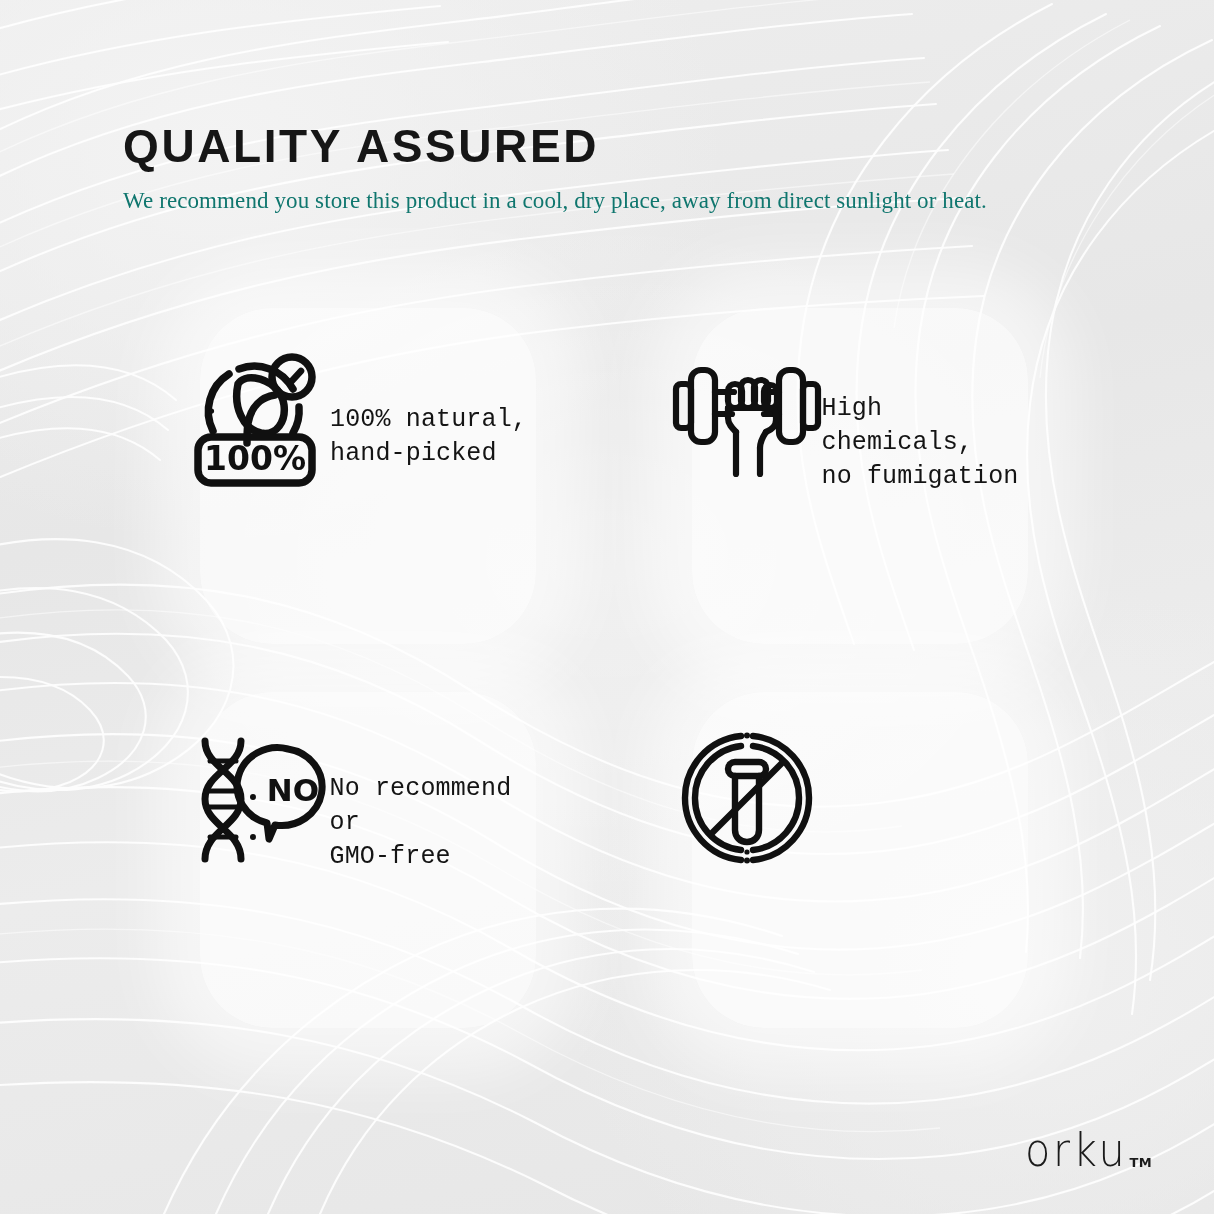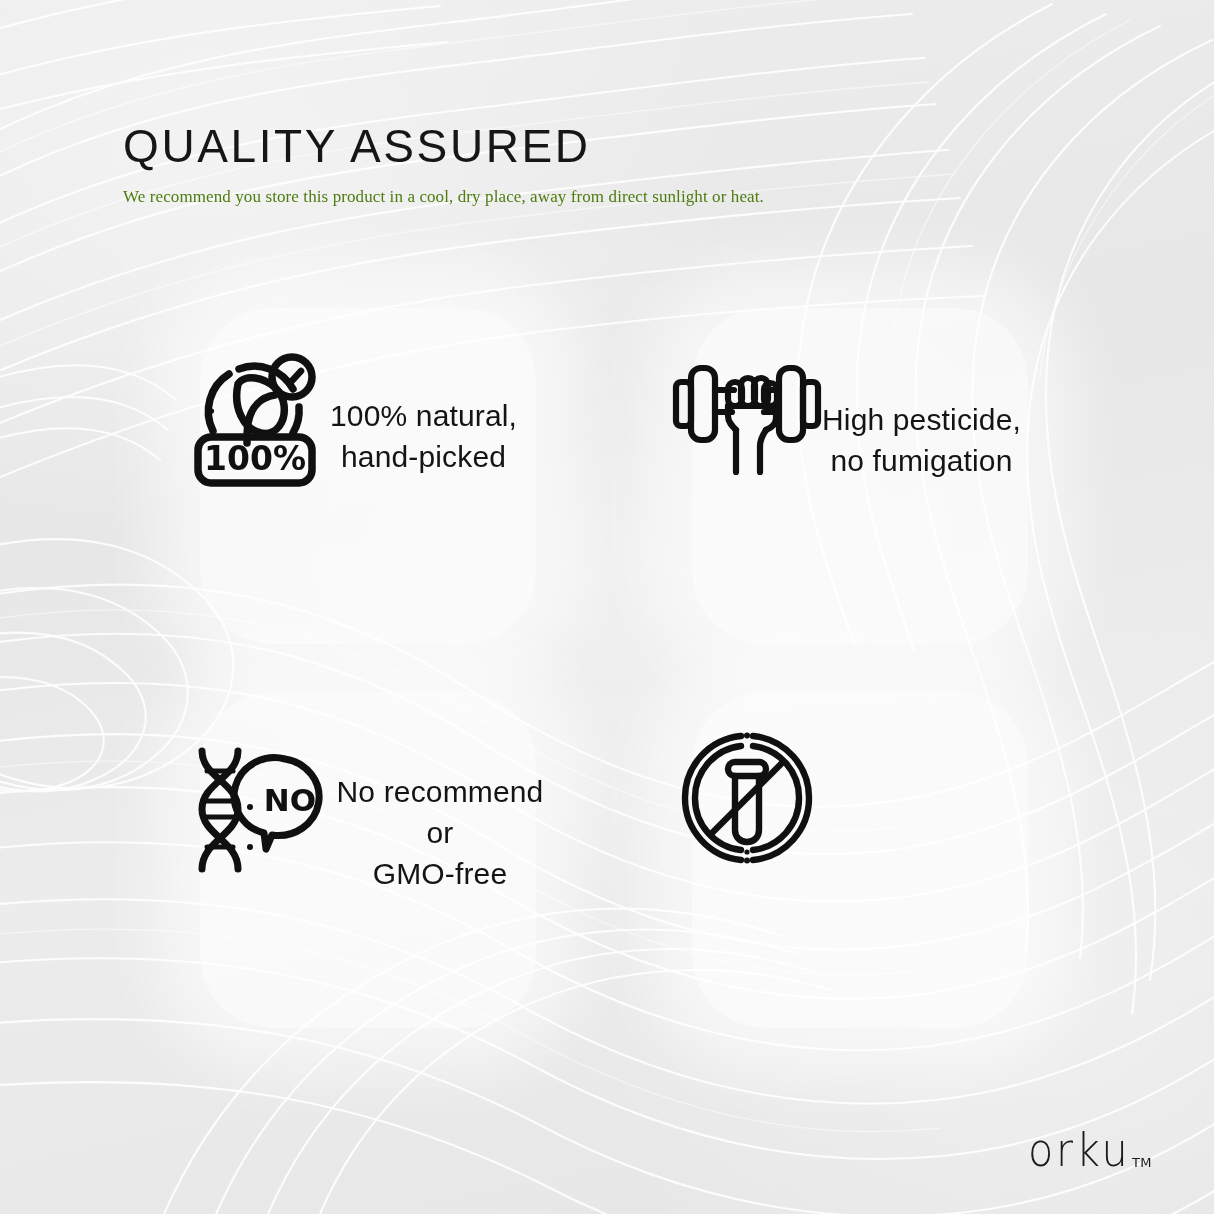--- a/index.html
+++ b/index.html
@@ -49,54 +49,54 @@
     flex-direction: row;
     align-items: center;
     justify-content: flex-start;
   }
 
   
   .header { position: absolute; left: 123px; top: 122px; width: 930px; }
 
   .title {
     font-family: "Liberation Sans", sans-serif;
-    font-weight: 400;
+    font-weight: 700;
     font-size: 46px;
     letter-spacing: 2.6px;
     color: #161616;
     margin: 0;
     line-height: 1.08;
   }
 
   .subtitle {
     font-family: "Liberation Serif", serif;
-    font-size: 17px;
+    font-size: 23px;
     line-height: 1.28;
-    color: #4d7c0f;
+    color: #0f766e;
     margin: 14px 0 0 0;
     max-width: 905px;
     letter-spacing: .1px;
   }
 
   
   .feature-icon {
     width: 150px;
     height: 150px;
     display: flex;
     align-items: center;
     justify-content: center;
   }
   .feature-icon svg { display: block; overflow: visible; }
 
   .feature-label {
-    font-family: Liberation Sans, sans-serif;
-    font-size: 30px;
+    font-family: Liberation Mono, monospace;
+    font-size: 25px;
     line-height: 1.36;
     color: #141414;
-    text-align: center;
+    text-align: left;
     white-space: pre-line;
     letter-spacing: .15px;
   }
 
   
   .brand {
     position: absolute;
     right: 62px;
     bottom: 41px;
     display: flex;
@@ -108,21 +108,21 @@
     font-size: 47px;
     font-weight: 300;
     letter-spacing: 3.2px;
     line-height: 1;
     transform: scaleX(.88);
     transform-origin: right bottom;
   }
   .brand-tm {
     font-family: "DejaVu Sans", sans-serif;
     font-size: 13px;
-    font-weight: 400;
+    font-weight: 700;
     margin-left: 2px;
     margin-bottom: 3px;
     letter-spacing: .4px;
   }
 </style>
 </head>
 <body>
 
 <div id="page">
 
@@ -250,21 +250,21 @@
 
           <path d="M54 52 L96 52 C 100 52, 102 55, 102 59 L 102 64 C 102 70, 97 74, 92 76"></path>
           <path d="M54 52 L54 62 C 54 68, 58 72, 62 76"></path>
 
           <path d="M62 76 L62 118"></path>
           <path d="M92 76 C 88 82, 86 86, 86 92"></path>
           <path d="M86 92 L86 118"></path>
         </g>
       </svg>
     </div>
-    <div class="feature-label" style="margin-top:52px;">High pesticide,
+    <div class="feature-label" style="margin-top:52px;">High chemicals,
 no fumigation</div>
   </div>
 
   <div class="card-inner" style="left:180px; top:728px; width:376px;">
     <div class="feature-icon" style="height:140px;">
       <svg width="144" height="132" viewBox="0 0 144 132">
         <g fill="none" stroke="#101010" stroke-width="7" stroke-linecap="round" stroke-linejoin="round">
 
           <path d="M22 6 C 22 32, 58 38, 58 64 C 58 90, 22 96, 22 124"></path>
           <path d="M58 6 C 58 32, 22 38, 22 64 C 22 90, 58 96, 58 124"></path>

